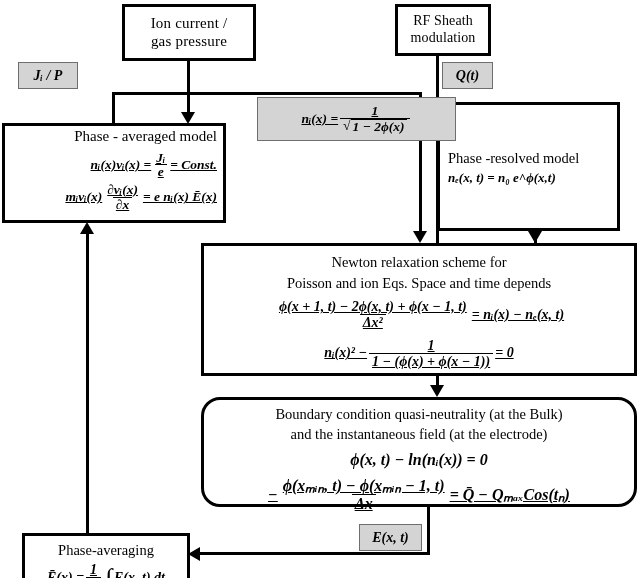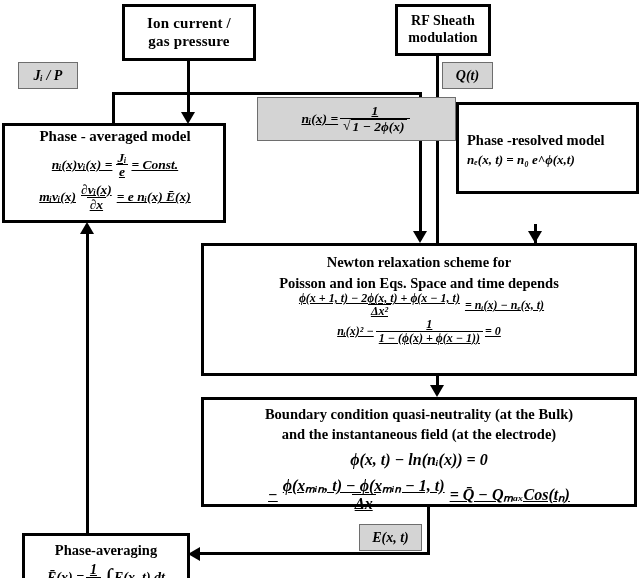--- a/index.html
+++ b/index.html
@@ -20,21 +20,21 @@
     background:#fff;
     display:flex;
     flex-direction:column;
     align-items:center;
     justify-content:center;
     text-align:center;
     color:#000;
     z-index:4;
   }
   .node .ttl{
-    font-weight:bold;
+    font-weight:normal;
     line-height:1.18;
     white-space:pre-line;
   }
   .node .eq{
     font-weight:bold;
     font-style:italic;
     line-height:1.05;
   }
 
   
@@ -71,33 +71,33 @@
   .sqrt .radbody{border-top:1.6px solid #000;padding:0 2px;}
   .intg{font-size:1.9em;line-height:.6;font-style:italic;padding:0 2px;position:relative;top:1px;}
 
   
   #ion-current{left:122px;top:4px;width:134px;height:57px;}
   #ion-current .ttl{font-size:15px;letter-spacing:.2px;}
 
   #rf-sheath{left:395px;top:4px;width:96px;height:52px;}
   #rf-sheath .ttl{font-size:14px;letter-spacing:.1px;}
 
-  #phase-averaged{left:2px;top:123px;width:224px;height:100px;align-items:center;padding:6px 6px 12px 8px;}
+  #phase-averaged{left:2px;top:123px;width:224px;height:100px;align-items:flex-end;padding:6px 6px 12px 8px;}
   #phase-averaged .ttl{font-size:15px;text-align:left;margin-bottom:2px;}
   #phase-averaged .eq{font-size:13.5px;margin-top:3px;}
 
-  #phase-resolved{left:456px;top:102px;width:183px;height:92px;align-items:flex-start;padding:6px 4px 4px 8px;}
+  #phase-resolved{left:437px;top:102px;width:183px;height:129px;align-items:flex-start;padding:6px 4px 4px 8px;}
   #phase-resolved .ttl{font-size:14.5px;text-align:left;}
   #phase-resolved .eq{font-size:13px;margin-top:4px;}
 
   #newton{left:201px;top:243px;width:436px;height:133px;padding:4px 19px;justify-content:flex-start;}
   #newton .ttl{font-size:14.5px;margin-top:4px;}
-  #newton .eq{font-size:12px;margin-top:0;}
-
-  #boundary{left:201px;top:397px;width:436px;height:110px;padding:3px 8px;justify-content:flex-start;}
+  #newton .eq{font-size:14px;margin-top:8px;}
+
+  #boundary{left:201px;top:397px;width:436px;height:110px;padding:3px 8px;justify-content:flex-start;border-radius:19px;}
   #boundary .ttl{font-size:14.5px;margin-top:3px;}
   #boundary .eq{font-size:16px;margin-top:9px;}
 
   #phase-averaging{left:22px;top:533px;width:168px;height:72px;padding:4px 4px;justify-content:flex-start;}
   #phase-averaging .ttl{font-size:14.5px;margin-top:2px;}
   #phase-averaging .eq{font-size:14px;margin-top:4px;}
 
   
   #tag-jip{left:18px;top:62px;width:60px;height:27px;font-size:14px;}
   #tag-qt{left:442px;top:62px;width:51px;height:27px;font-size:14px;}

